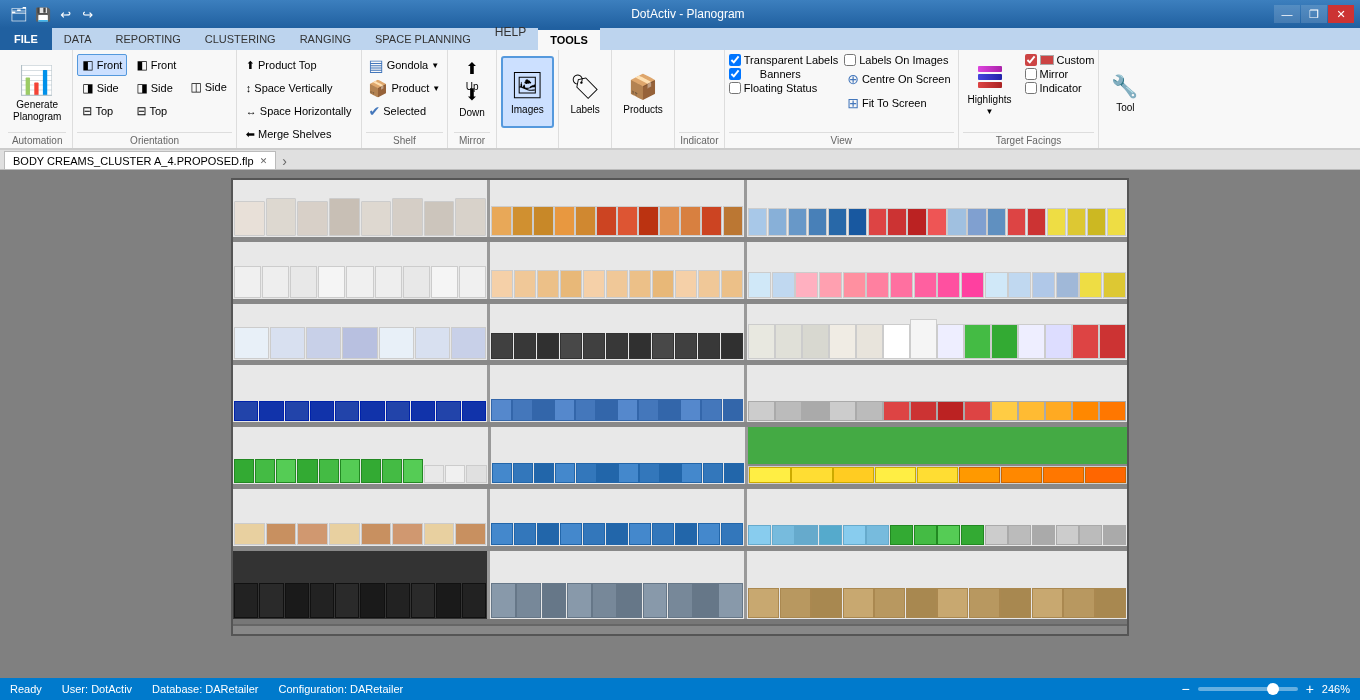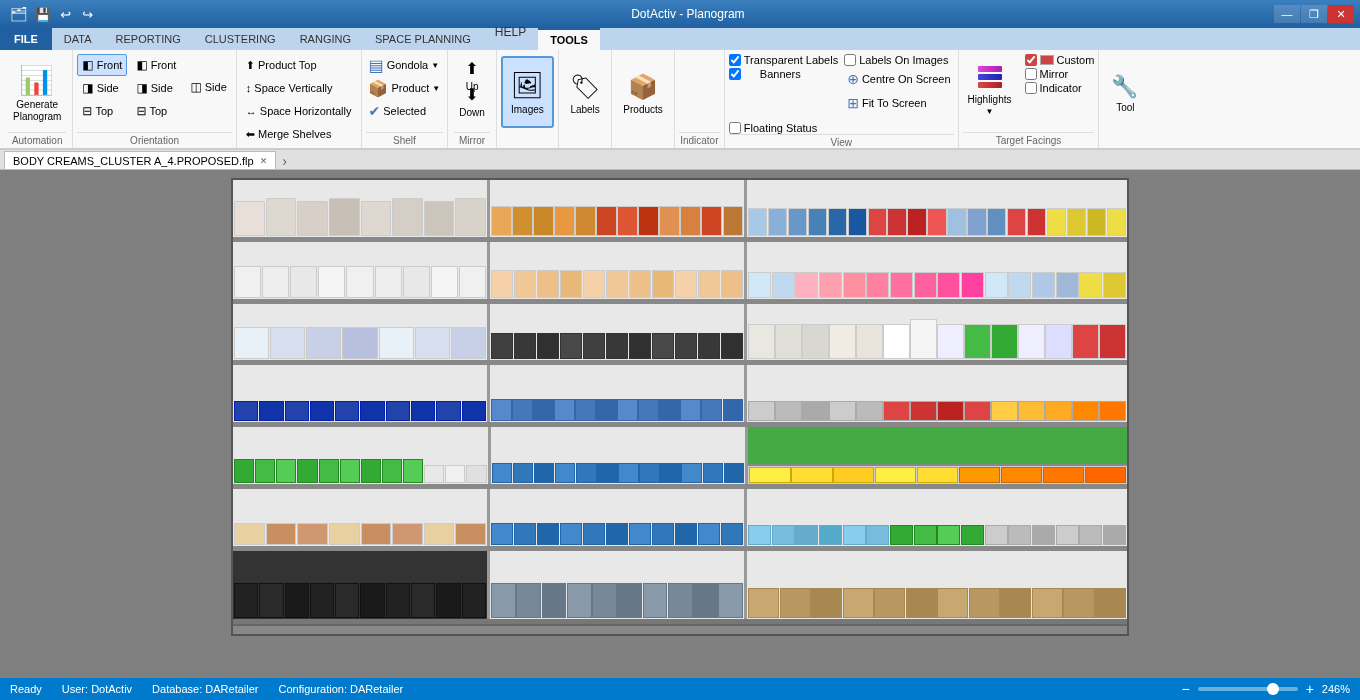--- a/index.html
+++ b/index.html
@@ -249,21 +249,21 @@
 
         <div style="display:flex; flex-direction:column; gap:2px;">
           <label style="display:flex; align-items:center; gap:3px; font-size:11px; cursor:pointer;">
             <input type="checkbox" checked="" style="width: 12px; height: 12px;">
             <span>Transparent Labels</span>
           </label>
           <label style="display:flex; align-items:center; gap:19px; font-size:11px; cursor:pointer;">
             <input type="checkbox" checked="" style="width: 12px; height: 12px;">
             <span>Banners</span>
           </label>
-          <label style="display:flex; align-items:center; gap:3px; font-size:11px; cursor:pointer;margin-top:40px;">
+          <label style="display:flex; align-items:center; gap:3px; font-size:11px; cursor:pointer;">
             <input type="checkbox" style="width: 12px; height: 12px;">
             <span>Floating Status</span>
           </label>
         </div>
 
         <div style="display:flex; flex-direction:column; gap:2px;">
           <label style="display:flex; align-items:center; gap:3px; font-size:11px; cursor:pointer;">
             <input type="checkbox" style="width: 12px; height: 12px;">
             <span>Labels On Images</span>
           </label>

